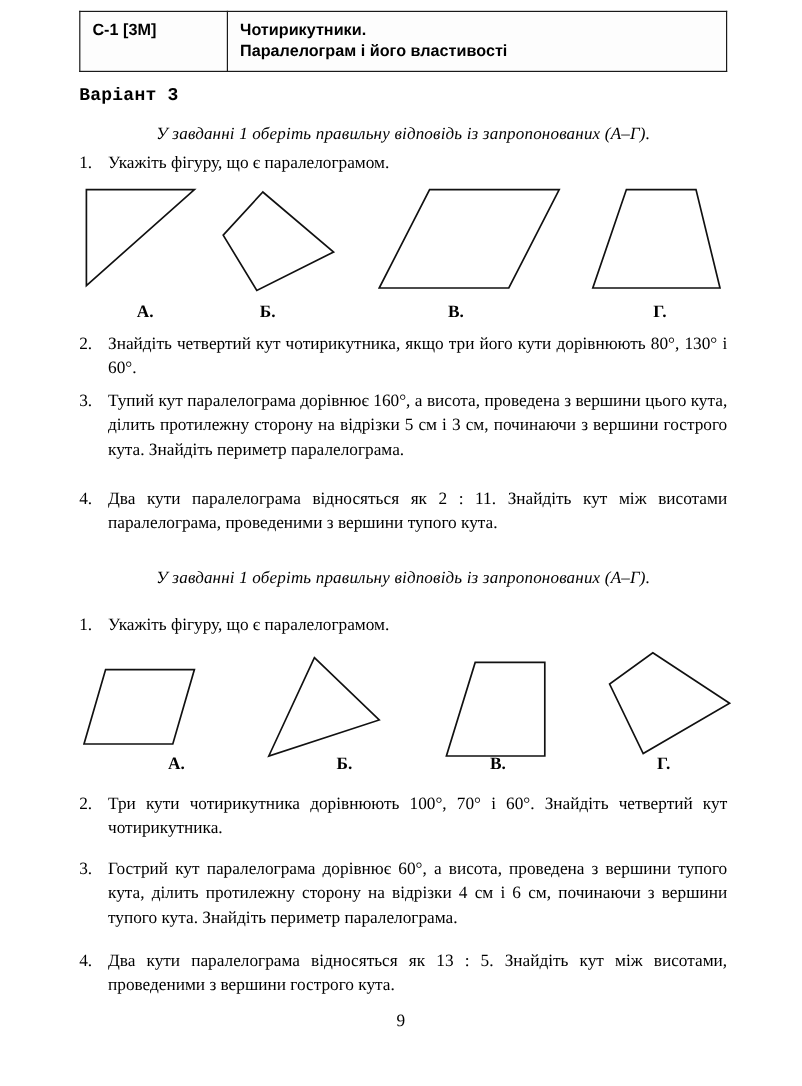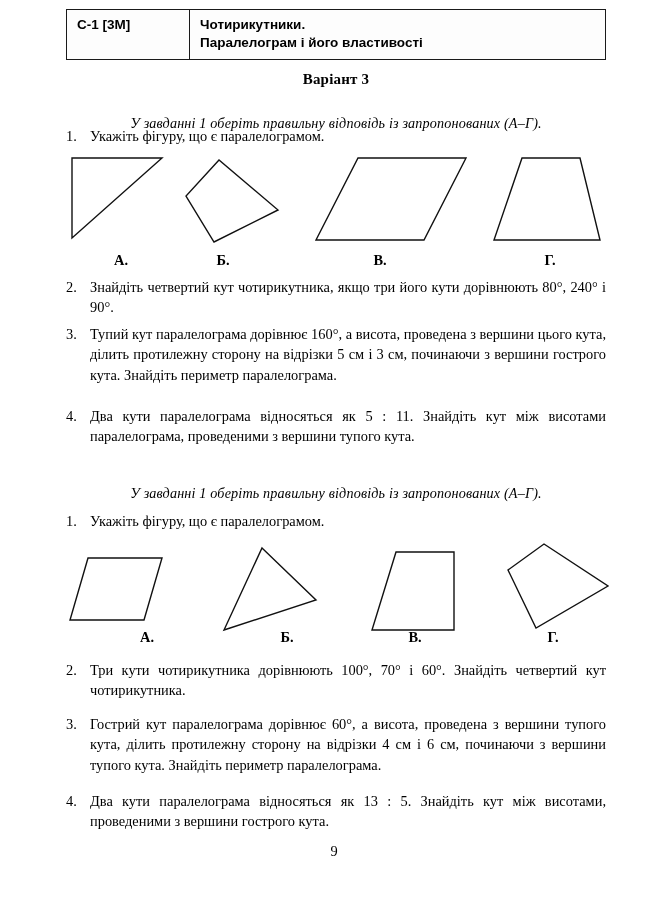--- a/index.html
+++ b/index.html
@@ -48,32 +48,31 @@
   .header-code {
     width: 104px;
     white-space: nowrap;
   }
   .header-title-line {
     display: block;
   }
 
   
   .variant-title {
-    text-align: center;
-    font-family: Liberation Serif, serif;
+    font-family: Liberation Mono, monospace;
     font-weight: bold;
     font-size: 15px;
     letter-spacing: 0.2px;
   }
   .variant-note {
     text-align: center;
     font-style: italic;
     font-size: 14.2px;
     letter-spacing: 0.15px;
-    margin-top: 27px;
+    margin-top: 16px;
   }
 
   .q {
     position: absolute;
     display: flex;
     align-items: flex-start;
   }
   .q-num {
     width: 24px;
     flex: 0 0 24px;
@@ -175,31 +174,31 @@
 
   <div class="labels-row" style="top:252px;">
     <span class="opt-label" style="left:55px;">А.</span>
     <span class="opt-label" style="left:157px;">Б.</span>
     <span class="opt-label" style="left:314px;">В.</span>
     <span class="opt-label" style="left:484px;">Г.</span>
   </div>
 
   <div class="q" style="left:66px; top:277px; width:540px;">
     <span class="q-num">2.</span>
-    <span class="q-text">Знайдіть четвертий кут чотирикутника, якщо три його кути дорівнюють 80°, 240° і 90°.</span>
+    <span class="q-text">Знайдіть четвертий кут чотирикутника, якщо три його кути дорівнюють 80°, 130° і 60°.</span>
   </div>
 
   <div class="q" style="left:66px; top:324px; width:540px;">
     <span class="q-num">3.</span>
     <span class="q-text">Тупий кут паралелограма дорівнює 160°, а висота, проведена з вершини цього кута, ділить протилежну сторону на відрізки 5 см і 3 см, починаючи з вершини гострого кута. Знайдіть периметр паралелограма.</span>
   </div>
 
   <div class="q" style="left:66px; top:406px; width:540px;">
     <span class="q-num">4.</span>
-    <span class="q-text">Два кути паралелограма відносяться як 5 : 11. Знайдіть кут між висотами паралелограма, проведеними з вершини тупого кута.</span>
+    <span class="q-text">Два кути паралелограма відносяться як 2 : 11. Знайдіть кут між висотами паралелограма, проведеними з вершини тупого кута.</span>
   </div>
 
   <div style="position:absolute; left:66px; top:458px; width:540px;">
     <div class="variant-note">У завданні 1 оберіть правильну відповідь із запропонованих (А–Г).</div>
   </div>
 
   <div class="q" style="left:66px; top:511px; width:540px;">
     <span class="q-num">1.</span>
     <span class="q-text nojustify">Укажіть фігуру, що є паралелограмом.</span>
   </div>

